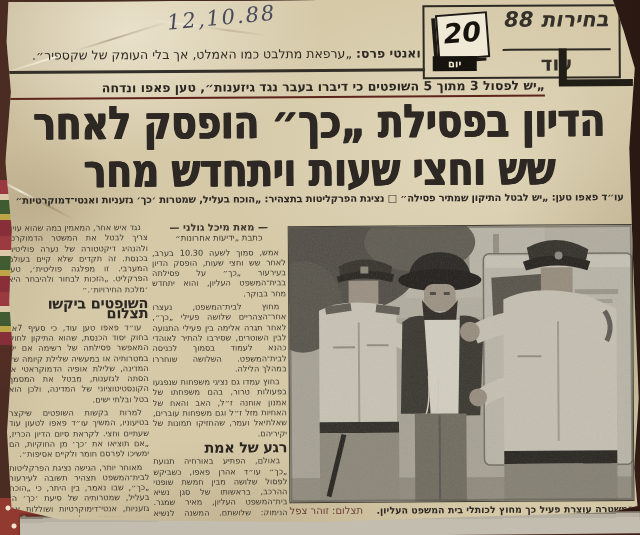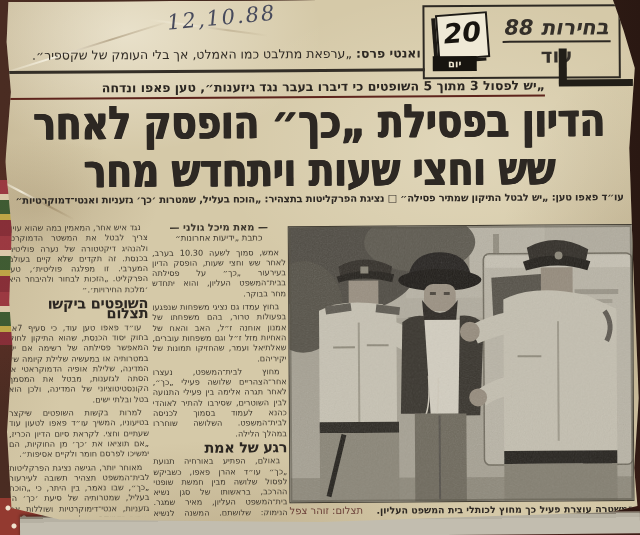--- a/index.html
+++ b/index.html
@@ -36,21 +36,21 @@
     color:#35302a;}
   .crease{background:linear-gradient(90deg,transparent,rgba(255,252,240,.75),rgba(120,95,60,.4),transparent);height:2px;}
   #crease1{left:-6px;top:46px;width:180px;transform:rotate(-17deg);}
   #crease2{left:-10px;top:196px;width:90px;transform:rotate(28deg);}
   #crease3{left:150px;top:26px;width:120px;transform:rotate(8deg);opacity:.6;}
   
   #handwritten-date{left:148px;top:6px;width:130px;font-family:"DejaVu Serif",serif;
     font-style:italic;font-size:21px;color:#474a5c;transform:rotate(-5deg);letter-spacing:2px;}
   #election-box{left:auto;right:18px;top:6px;width:198px;height:74px;border:2px solid #2d2923;
     display:flex;flex-direction:row;align-items:center;justify-content:space-between;padding:2px 8px;box-sizing:border-box;}
-  #election-title{font-size:21px;font-weight:bold;font-style:italic;border-bottom:2px solid #2d2923;padding:0 2px 1px;white-space:nowrap;}
+  #election-title{font-size:21px;font-weight:bold;font-style:italic;border-bottom:2px solid #2d2923;padding:0 2px 17px;white-space:nowrap;}
   #election-more{font-size:20px;font-weight:bold;text-align:center;margin-top:1px;}
   #calendar{position:relative;width:56px;height:58px;}
   #calendar .sheet{position:absolute;left:4px;top:0;width:48px;height:42px;background:#efe9d6;
     border:2.5px solid #1d1a15;transform:rotate(-4deg);box-shadow:-4px 3px 0 #1d1a15;}
   #calendar .num{position:absolute;width:100%;text-align:center;top:2px;font-size:27px;font-weight:bold;font-style:italic;color:#17140f;}
   #calendar .band{position:absolute;left:0;bottom:0;width:44px;height:15px;background:#17140f;color:#e9e2cd;
     font-size:10px;font-weight:bold;text-align:center;line-height:15px;}
   #peres-line{left:10px;top:46px;width:412px;font-size:12.5px;white-space:nowrap;overflow:hidden;color:#2f2a24;}
   #peres-line .spk{font-weight:bold;}
   #masthead-rule{left:6px;top:69px;width:420px;height:3px;background:#332e27;}
@@ -122,22 +122,22 @@
     <div class="abs" id="corner-rule-h"></div>
 
     <div class="abs hl" id="headline1">הדיון בפסילת „כך״ הופסק לאחר</div>
     <div class="abs hl" id="headline2">שש וחצי שעות ויתחדש מחר</div>
     <div class="abs" id="subdeck">עו״ד פאפו טען: „יש לבטל התיקון שמתיר פסילה״ □ נציגת הפרקליטות בתצהיר: „הוכח בעליל, שמטרות ׳כך׳ גזעניות ואנטי־דמוקרטיות״</div>
 
     <div class="abs col" id="col-first">
       <p id="byline">— מאת מיכל גולני —</p>
       <p id="byline-role">כתבת „ידיעות אחרונות״</p>
       <p class="bp">אמש, סמוך לשעה 10.30 בערב, לאחר שש וחצי שעות, הופסק הדיון בעירעור „כך״ על פסילתה בבית־המשפט העליון, והוא יתחדש מחר בבוקר.</p>
+      <p class="bp">מחוץ לבית־המשפט, נעצרו אחר־הצהריים שלושה פעילי „כך״, לאחר תגרה אלימה בין פעילי התנועה לבין השוטרים, שסירבו להתיר לאוהדי כהנא לעמוד בסמוך לכניסה לבית־המשפט. השלושה שוחררו במהלך הלילה.</p>
       <p class="bp">בחוץ עמדו גם נציגי משפחות שנפגעו בפעולות טרור, בהם משפחתו של אמנון אוחנה ז״ל, האב והאח של האחיות מזל ז״ל וגם משפחות עוברים, שאלתיאל ועמר, שהחזיקו תמונות של יקיריהם.</p>
-      <p class="bp">מחוץ לבית־המשפט, נעצרו אחר־הצהריים שלושה פעילי „כך״, לאחר תגרה אלימה בין פעילי התנועה לבין השוטרים, שסירבו להתיר לאוהדי כהנא לעמוד בסמוך לכניסה לבית־המשפט. השלושה שוחררו במהלך הלילה.</p>
       <div class="col-subhead">רגע של אמת</div>
       <p class="bp">באולם, הפתיע באורחיה תנועת „כך״ עו״ד אהרן פאפו, כשביקש לפסול שלושה מבין חמשת שופטי ההרכב, בראשותו של סגן נשיא בית־המשפט העליון, מאיר שמגר. הנימוק: שלושתם, המשנה לנשיא בית־המשפט, השופט מנחם אלון והשופטים משה ביסקי ודב לוין, התבטאו בעבר בצורה קיצונית נגד הגזענות.</p>
 
     </div>
 
     <div class="abs col" id="col-second">
       <p class="bp">נגד איש אחר, המאמין במה שהוא עוין, צריך לבטל את המשטר הדמוקרטי ולהנהיג דיקטטורה של נערה פוליטית בכנסת. זה תקדים שלא קיים בעולם המערבי. זו מפלגה פוליטית׳, טען הפרקליט. „הזכות לבחור ולהיבחר היא ׳מלכת החירויות׳.״</p>
       <div class="col-subhead">השופטים ביקשו תצלום</div>
       <p class="bp">עו״ד פאפו טען עוד, כי סעיף 7א׳ בחוק יסוד הכנסת, שהוא התיקון לחוק המאפשר פסילתה של רשימה אם יש במטרותיה או במעשיה שלילת קיומה של המדינה, שלילת אופיה הדמוקראטי או הסתה לגזענות, מבטל את המסמך הקונסטיטוציוני של המדינה, ולכן הוא בטל ובלתי ישים.</p>
       <p class="bp">למרות בקשות השופטים שיקצר בטיעוניו, המשיך עו״ד פאפו לטעון עוד שעתיים וחצי. לקראת סיום הדיון הכריז, „אם תוציאו את ׳כך׳ מן החוקיות, הם ימשיכו לפרסם חומר ולקיים אסיפות״.</p>

